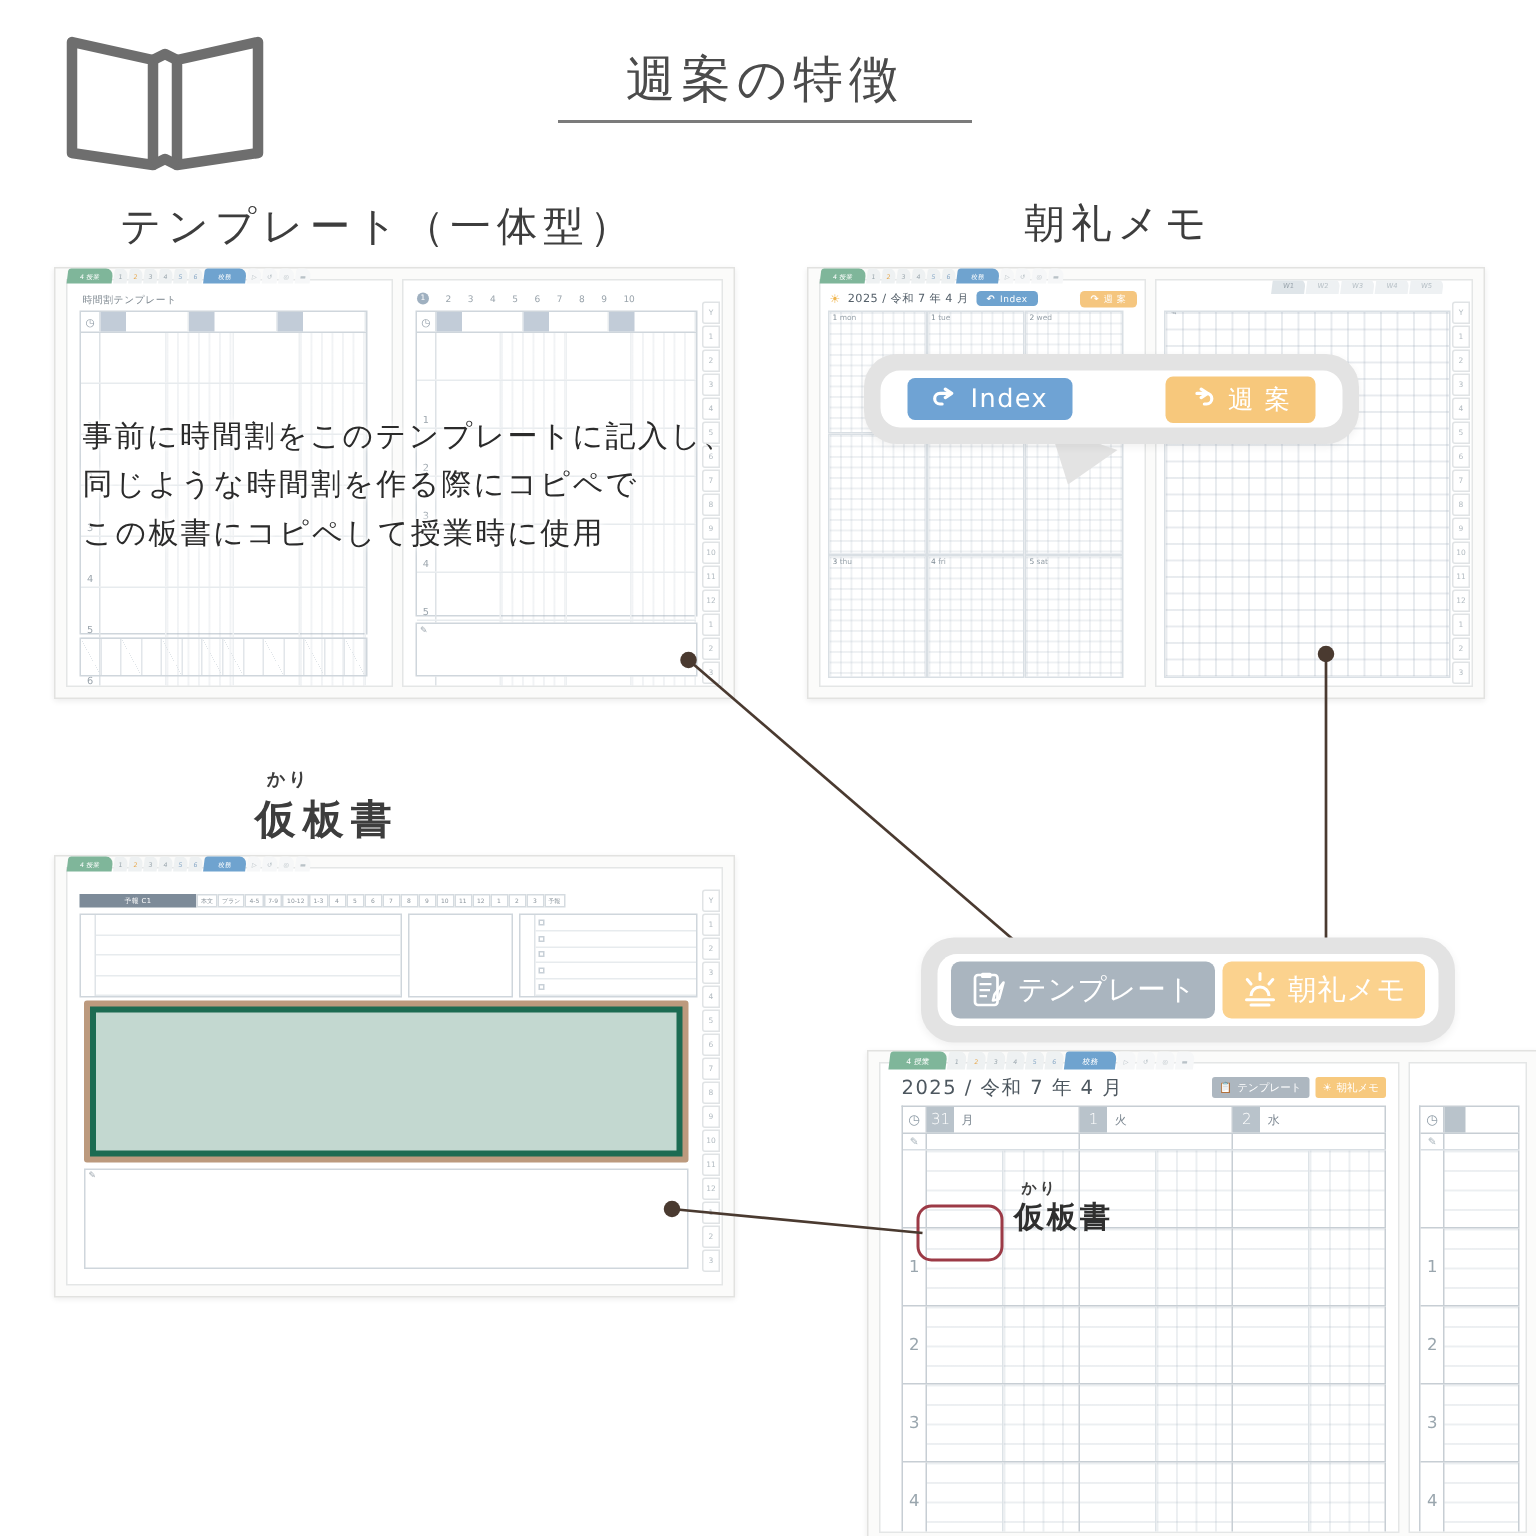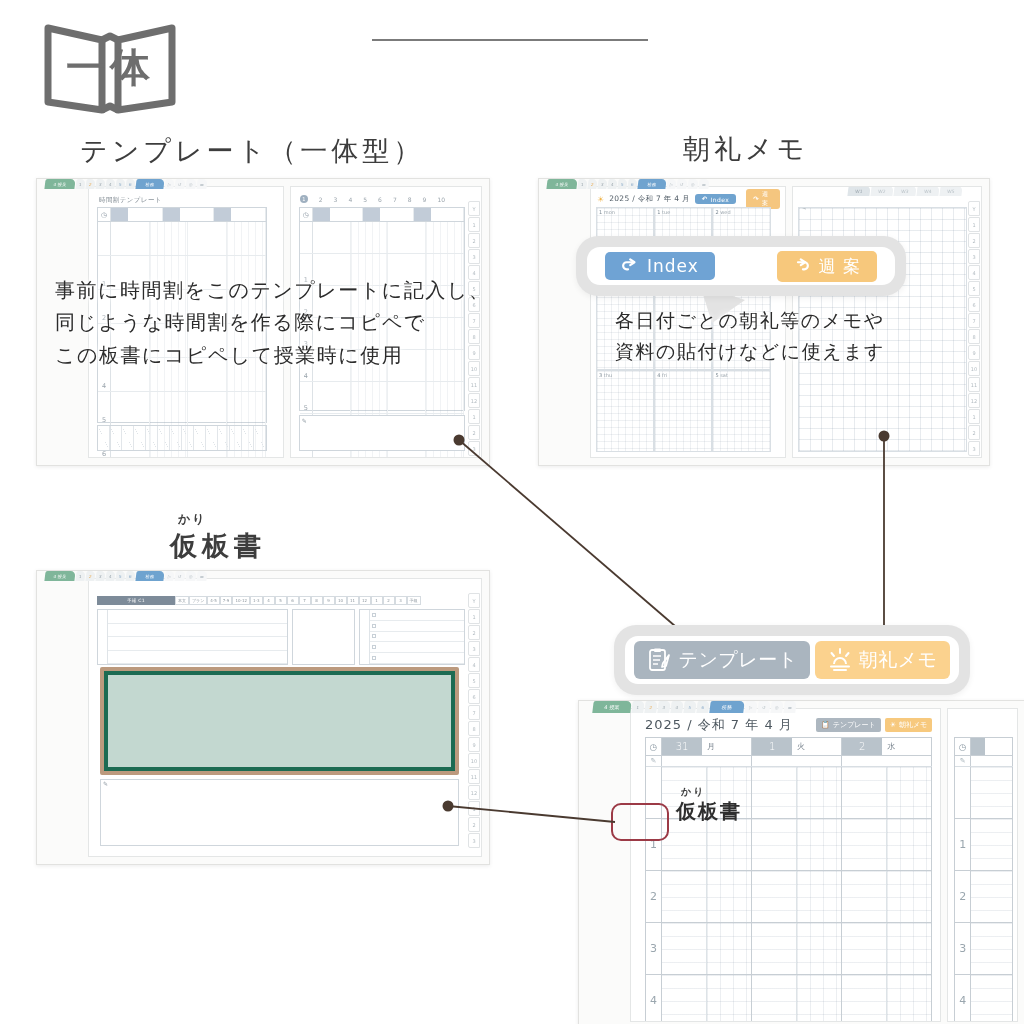--- a/index.html
+++ b/index.html
@@ -85,21 +85,21 @@
   }
   .kari-main { font-weight: 700; letter-spacing: 5px; }
 
   
   .notebook {
     position: absolute;
     background: #fbfbfa;
     border: 1px solid #e2e2e0;
     box-shadow: 0 1px 4px rgba(0,0,0,0.08);
   }
-  .nb-inner { position: absolute; inset: 7px; display: flex; gap: 0; margin-left: 44px; }
+  .nb-inner { position: absolute; inset: 7px; display: flex; gap: 0; }
   .nb-page {
     background: #ffffff;
     border: 1px solid #e4e6e6;
     position: relative;
     overflow: hidden;
   }
 
   
   .tabstrip {
     position: absolute;
@@ -361,21 +361,21 @@
 
   .wk-table {
     position: absolute; left: 14px; top: 28px; right: 8px; bottom: 0;
     border-top: 1px solid #c7ced4; border-left: 1px solid #c7ced4;
     background: #fff;
   }
   .wk-headrow { display: flex; height: 18px; border-bottom: 1px solid #c7ced4; }
   .wk-hcol0 { width: 16px; border-right: 1px solid #c7ced4; display:flex; align-items:center; justify-content:center; font-size: 9px; color: #93a0aa;}
   .wk-hday { flex: 1; border-right: 1px solid #c7ced4; display: flex; align-items: stretch; }
   .wk-hday .daynum {
-    width: 40px; background: #b9c3cb; color: #fff;
+    width: 18px; background: #b9c3cb; color: #fff;
     display: flex; align-items: center; justify-content: center;
     font-size: 10px; font-weight: 300;
   }
   .wk-hday .dayname {
     flex: 1; display: flex; align-items: center; padding-left: 5px;
     font-size: 8px; color: #7b8690;
   }
   .wk-penrow { display: flex; height: 11px; border-bottom: 1px solid #d8dee3; }
   .wk-penrow .pc0 { width: 16px; border-right: 1px solid #c7ced4; display: flex; align-items: center; justify-content: center; font-size: 7px; color: #a4b0b8;}
   .wk-penrow .pc { flex: 1; border-right: 1px solid #c7ced4; }
@@ -499,24 +499,24 @@
 
 <div class="stage">
 
   <div class="book-logo">
     <svg viewBox="0 0 140 102">
       <path d="M8 12 L62 24 L62 94 L8 86 Z" fill="none" stroke="#6e6e6e" stroke-width="7" stroke-linejoin="round"></path>
       <path d="M132 12 L78 24 L78 94 L132 86 Z" fill="none" stroke="#6e6e6e" stroke-width="7" stroke-linejoin="round"></path>
       <path d="M62 24 L70 20 L78 24" fill="none" stroke="#6e6e6e" stroke-width="7" stroke-linejoin="round"></path>
       <path d="M62 94 L70 90 L78 94" fill="none" stroke="#6e6e6e" stroke-width="7" stroke-linejoin="round"></path>
     </svg>
-    <div class="book-kanji">一体</div>
   </div>
 
   <div class="main-title-wrap">
+    <div class="main-title">週案の特徴</div>
     <div class="main-title-rule"></div>
   </div>
 
   <div class="sec-head h-template">テンプレート（一体型）</div>
   <div class="sec-head h-memo">朝礼メモ</div>
   <div class="sec-head h-kari">
     <span class="ruby-wrap">
       <span class="ruby-txt">かり</span>
       <span class="kari-main">仮板書</span>
     </span>
@@ -1203,16 +1203,14 @@
           </svg>
         </span>
         <span>朝礼メモ</span>
       </span>
     </div>
   </div>
 
   <div class="desc" id="desc-template">事前に時間割をこのテンプレートに記入し、
 同じような時間割を作る際にコピペで
 この板書にコピペして授業時に使用</div>
-  <div class="desc" id="desc-memo">各日付ごとの朝礼等のメモや
-資料の貼付けなどに使えます</div>
 
 </div>
 
 </body></html>

